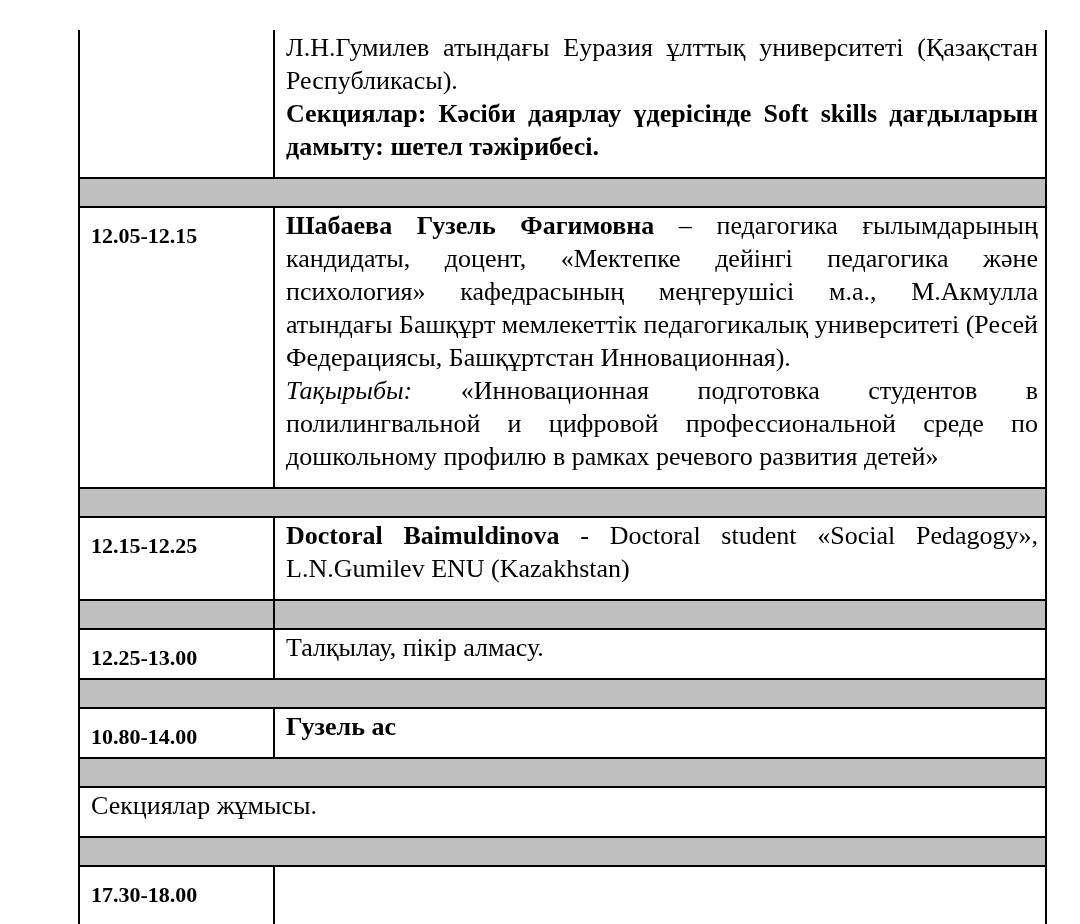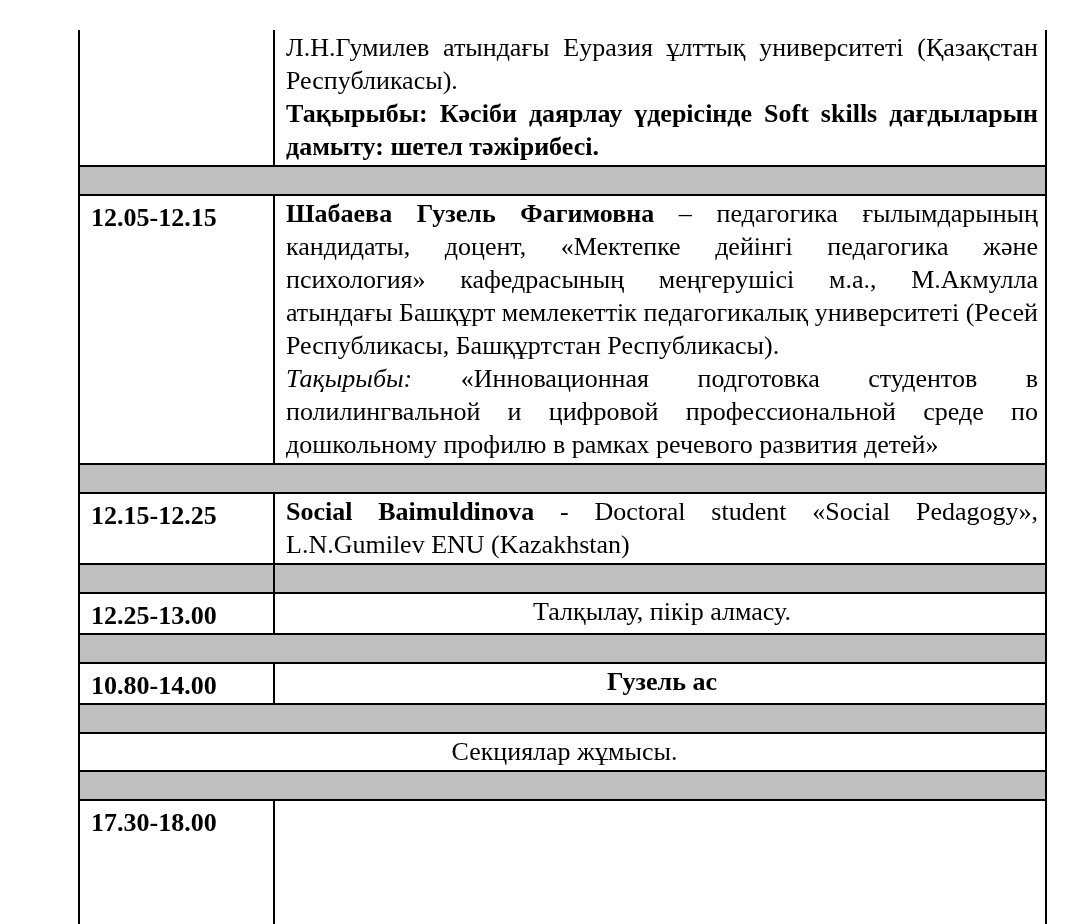--- a/index.html
+++ b/index.html
@@ -21,67 +21,67 @@
   }
   .row { display: flex; border-bottom: 2px solid #000; }
   .row:last-child { border-bottom: none; flex-direction: column; }
   .spacer { height: 29px; background: #bfbfbf; }
   .spacer .time { background: #bfbfbf; }
   .spacer .desc { background: #bfbfbf; }
   .time {
     width: 195px;
     flex: 0 0 195px;
     border-right: 2px solid #000;
-    padding: 5px 6px 1px 11px;
+    padding: 11px 6px 1px 11px;
     font-weight: bold;
-    font-size: 26px;
+    font-size: 22px;
     line-height: 33px;
   }
   .spacer.plain {  }
   .spacer.split .time { border-right: 2px solid #000; }
   .desc {
     flex: 1 1 auto;
-    padding: 1px 7px 2px 11px;
+    padding: 1px 7px 14px 11px;
     font-size: 26px;
     line-height: 33px;
   }
-  p { margin: 0; text-align: center; }
+  p { margin: 0; }
   .just { text-align: justify; }
   .b { font-weight: bold; }
   .i { font-style: italic; margin-top: 47px; }
 </style>
 </head>
 <body>
 
 <div class="program-table">
 
   <div class="row">
     <div class="time"><span></span></div>
     <div class="desc">
       <p class="just"><span>Л.Н.Гумилев атындағы Еуразия ұлттық университеті (Қазақстан Республикасы).</span></p>
-      <p class="just b"><span>Тақырыбы: Кәсіби даярлау үдерісінде Soft skills дағдыларын дамыту: шетел тәжірибесі.</span></p>
+      <p class="just b"><span>Секциялар: Кәсіби даярлау үдерісінде Soft skills дағдыларын дамыту: шетел тәжірибесі.</span></p>
     </div>
   </div>
 
   <div class="row spacer plain"></div>
 
   <div class="row">
     <div class="time"><span>12.05-12.15</span></div>
     <div class="desc">
-      <p class="just"><span class="b">Шабаева Гузель Фагимовна</span><span> – педагогика ғылымдарының кандидаты, доцент, «Мектепке дейінгі педагогика және психология» кафедрасының меңгерушісі м.а., М.Акмулла атындағы Башқұрт мемлекеттік педагогикалық университеті (Ресей Республикасы, Башқұртстан Республикасы).</span></p>
+      <p class="just"><span class="b">Шабаева Гузель Фагимовна</span><span> – педагогика ғылымдарының кандидаты, доцент, «Мектепке дейінгі педагогика және психология» кафедрасының меңгерушісі м.а., М.Акмулла атындағы Башқұрт мемлекеттік педагогикалық университеті (Ресей Федерациясы, Башқұртстан Инновационная).</span></p>
       <p class="just"><span class="i">Тақырыбы:</span><span> «Инновационная подготовка студентов в полилингвальной и цифровой профессиональной среде по дошкольному профилю в рамках речевого развития детей»</span></p>
     </div>
   </div>
 
   <div class="row spacer plain"></div>
 
   <div class="row">
     <div class="time"><span>12.15-12.25</span></div>
     <div class="desc">
-      <p class="just"><span class="b">Social Baimuldinova</span><span> -  Doctoral student «Social Pedagogy», L.N.Gumilev ENU (Kazakhstan)</span></p>
+      <p class="just"><span class="b">Doctoral Baimuldinova</span><span> -  Doctoral student «Social Pedagogy», L.N.Gumilev ENU (Kazakhstan)</span></p>
     </div>
   </div>
 
   <div class="row spacer split">
     <div class="time"></div>
     <div class="desc"></div>
   </div>
 
   <div class="row">
     <div class="time"><span>12.25-13.00</span></div>

